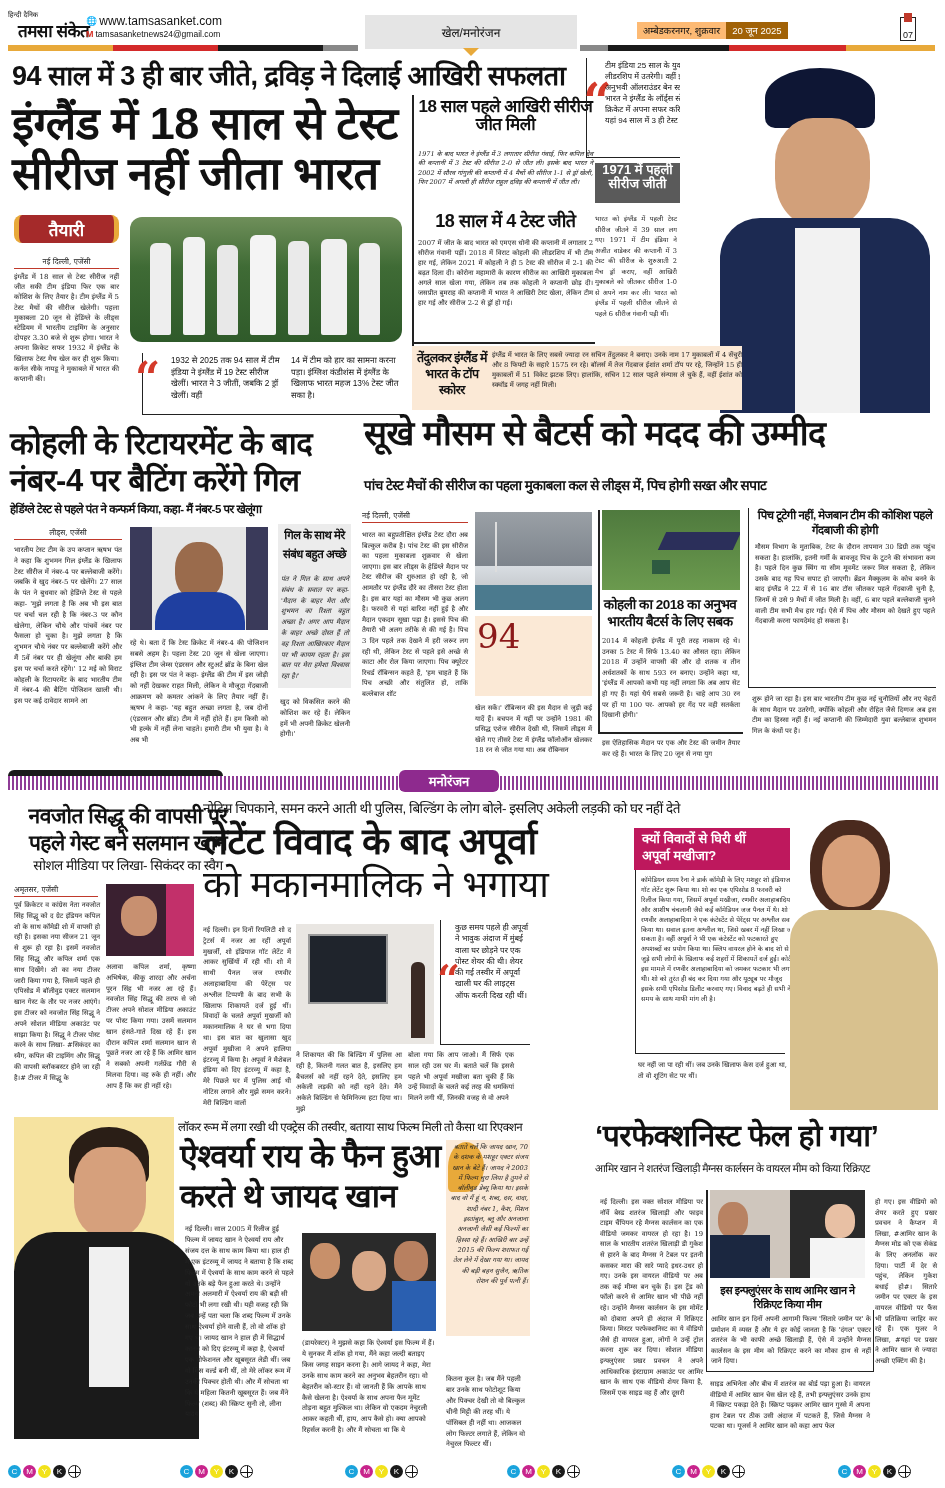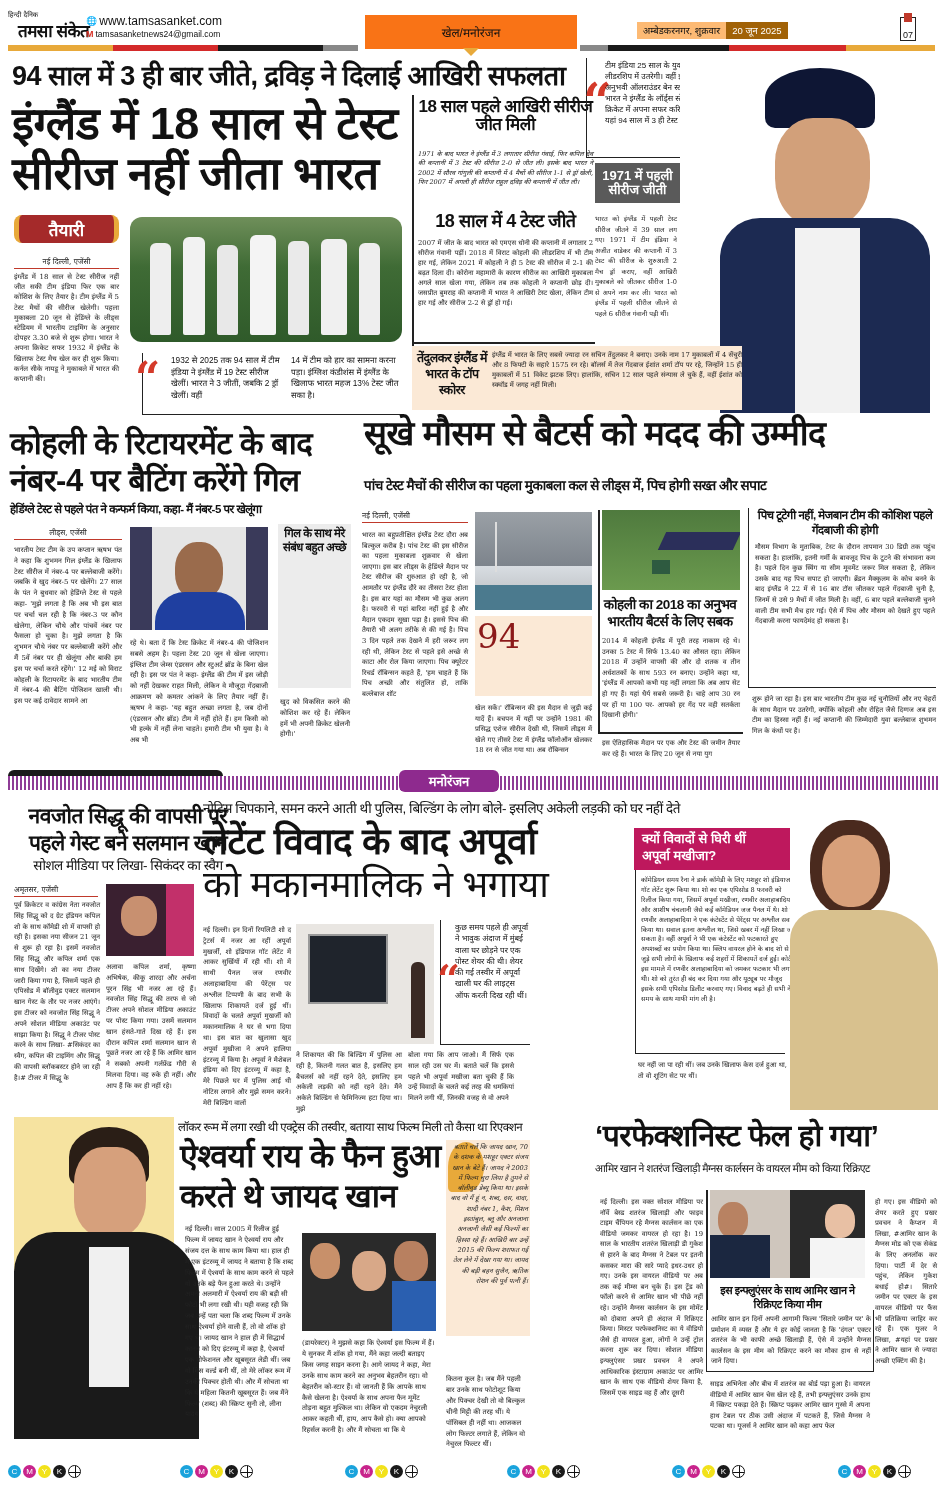--- a/index.html
+++ b/index.html
@@ -30,21 +30,21 @@
   <div style="display:flex;align-items:center;gap:2px">
     <span style="font-size:9px">🌐</span>
     <span style="font-size:12px;font-family:'Liberation Sans',sans-serif;font-weight:normal">www.tamsasanket.com</span>
   </div>
   <div style="display:flex;align-items:center;gap:2px;margin-top:1px">
     <span style="font-size:9px;color:#d93025;font-weight:bold;font-family:'Liberation Sans',sans-serif">M</span>
     <span style="font-size:8.5px;font-family:'Liberation Sans',sans-serif">tamsasanketnews24@gmail.com</span>
   </div>
 </div>
 <div class="stripe" style="left:8px;top:45px;width:350px;background:linear-gradient(90deg,#e8a93a 0 30%,#d42a2a 30% 60%,#1a1a1a 60% 90%,#888 90%)"></div>
-<div class="abs" style="left:365px;top:15px;width:212px;height:34px;background:#f97316;display:flex;align-items:center;justify-content:center">
+<div class="abs" style="left:365px;top:15px;width:212px;height:34px;background:#e5e5e5;display:flex;align-items:center;justify-content:center">
   <span style="font-size:12px;font-family:'Liberation Sans',sans-serif;color:#111">खेल/मनोरंजन</span>
 </div>
 <div class="abs" style="left:463px;top:48px;width:0;height:0;border-left:8px solid transparent;border-right:8px solid transparent;border-top:8px solid #e8a93a"></div>
 <div class="abs" style="left:637px;top:22px;height:17px;display:flex">
   <span style="background:#fdba74;font-size:9.5px;padding:2px 6px;font-family:'Liberation Sans',sans-serif">अम्बेडकरनगर, शुक्रवार</span>
   <span style="background:#a16207;color:#fff;font-size:9.5px;padding:2px 6px;font-family:'Liberation Sans',sans-serif">20 जून 2025</span>
 </div>
 <div class="abs" style="left:900px;top:17px;width:16px;height:24px;border:1.5px solid #222;background:#fff;display:flex;align-items:flex-end;justify-content:center">
   <span style="font-size:9px;font-family:'Liberation Sans',sans-serif">07</span>
 </div>
@@ -82,21 +82,21 @@
 <div class="abs hl" style="left:418px;top:98px;width:175px;font-size:17px;text-align:center">18 साल पहले आखिरी सीरीज जीत मिली</div>
 <div class="abs body-txt" style="left:418px;top:150px;width:175px;font-style:italic;font-size:6.5px;line-height:9.3px">1971 के बाद भारत ने इंग्लैंड में 3 लगातार सीरीज गंवाई, फिर कपिल देव की कप्तानी में 3 टेस्ट की सीरीज 2-0 से जीत ली। इसके बाद भारत ने 2002 में सौरव गांगुली की कप्तानी में 4 मैचों की सीरीज 1-1 से ड्रॉ खेली, फिर 2007 में अगली ही सीरीज राहुल द्रविड़ की कप्तानी में जीत ली।</div>
 <div class="abs hl" style="left:418px;top:212px;width:175px;font-size:18px;text-align:center">18 साल में 4 टेस्ट जीते</div>
 <div class="abs body-txt" style="left:418px;top:238px;width:175px;font-size:6.8px;line-height:10px">2007 में जीत के बाद भारत को एमएस धोनी की कप्तानी में लगातार 2 सीरीज गंवानी पड़ीं। 2018 में विराट कोहली की लीडरशिप में भी टीम हार गई, लेकिन 2021 में कोहली ने ही 5 टेस्ट की सीरीज में 2-1 की बढ़त दिला दी। कोरोना महामारी के कारण सीरीज का आखिरी मुकाबला अगले साल खेला गया, लेकिन तब तक कोहली ने कप्तानी छोड़ दी। जसप्रीत बुमराह की कप्तानी में भारत ने आखिरी टेस्ट खेला, लेकिन टीम हार गई और सीरीज 2-2 से ड्रॉ हो गई।</div>
 <div class="hline" style="left:412px;top:342px;width:183px"></div>
 
 <div class="abs" style="left:586px;top:58px;width:178px;height:100px;border-left:1.5px solid #222;border-bottom:1.5px solid #222">
   <div class="quote-mark" style="left:-4px;top:14px;font-size:50px">“</div>
   <div style="position:absolute;left:18px;top:2px;width:162px;font-size:8px;line-height:11px;font-family:'Liberation Sans',sans-serif">टीम इंडिया 25 साल के युवा कप्तान शुभमन गिल की लीडरशिप में उतरेगी। वहीं इंग्लैंड की कमान 34 साल के अनुभवी ऑलराउंडर बेन स्टोक्स संभाल रहे हैं। 1932 में भारत ने इंग्लैंड के लॉर्ड्स स्टेडियम से ही अंतरराष्ट्रीय क्रिकेट में अपना सफर करियर शुरू किया, लेकिन टीम यहां 94 साल में 3 ही टेस्ट सीरीज जीत सकी।</div>
 </div>
-<div class="abs" style="left:595px;top:163px;width:85px;height:40px;background:#5a5a5a;display:flex;align-items:center;justify-content:center">
+<div class="abs" style="left:595px;top:163px;width:85px;height:40px;background:#5a5a5a;display:flex;justify-content:center">
   <span style="color:#fff;font-size:13px;font-weight:bold;text-align:center;line-height:14px;font-family:'Liberation Sans',sans-serif">1971 में पहली सीरीज जीती</span>
 </div>
 <div class="abs body-txt" style="left:595px;top:214px;width:82px;font-size:6.6px;line-height:10.5px">भारत को इंग्लैंड में पहली टेस्ट सीरीज जीतने में 39 साल लग गए। 1971 में टीम इंडिया ने अजीत वाडेकर की कप्तानी में 3 टेस्ट की सीरीज के शुरुआती 2 मैच ड्रॉ कराए, वहीं आखिरी मुकाबले को जीतकर सीरीज 1-0 से अपने नाम कर ली। भारत को इंग्लैंड में पहली सीरीज जीतने से पहले 6 सीरीज गंवानी पड़ी थीं।</div>
 <div class="photo" style="left:680px;top:58px;width:255px;height:355px;background:linear-gradient(180deg,#fff 0%,#fff 100%)">
   <div style="position:absolute;left:85px;top:10px;width:110px;height:60px;background:#0e1634;border-radius:50% 50% 10px 10px"></div>
   <div style="position:absolute;left:95px;top:60px;width:95px;height:110px;background:#d2a07a;border-radius:40% 40% 45% 45%"></div>
   <div style="position:absolute;left:40px;top:160px;width:210px;height:195px;background:#1c2a52;border-radius:40px 40px 0 0"></div>
   <div style="position:absolute;left:115px;top:170px;width:65px;height:185px;background:#f2f2f2"></div>
 </div>
 
@@ -111,21 +111,22 @@
 <div class="abs dateline" style="left:14px;top:527px;width:108px">लीड्स, एजेंसी</div>
 <div class="abs body-txt" style="left:14px;top:545px;width:108px;font-size:6.9px;line-height:10.8px">भारतीय टेस्ट टीम के उप कप्तान ऋषभ पंत ने कहा कि शुभमन गिल इंग्लैंड के खिलाफ टेस्ट सीरीज में नंबर-4 पर बल्लेबाजी करेंगे। जबकि वे खुद नंबर-5 पर खेलेंगे। 27 साल के पंत ने बुधवार को हेडिंग्ले टेस्ट से पहले कहा- 'मुझे लगता है कि अब भी इस बात पर चर्चा चल रही है कि नंबर-3 पर कौन खेलेगा, लेकिन चौथे और पांचवें नंबर पर फैसला हो चुका है। मुझे लगता है कि शुभमन चौथे नंबर पर बल्लेबाजी करेंगे और मैं 5वें नंबर पर ही खेलूंगा और बाकी हम इस पर चर्चा करते रहेंगे।' 12 मई को विराट कोहली के रिटायरमेंट के बाद भारतीय टीम में नंबर-4 की बैटिंग पोजिशन खाली थी। इस पर कई दावेदार सामने आ</div>
 <div class="photo" style="left:130px;top:527px;width:138px;height:103px;background:#e5e5e5">
   <div style="position:absolute;left:45px;top:15px;width:48px;height:58px;background:#9a6b4c;border-radius:45%"></div>
   <div style="position:absolute;left:25px;top:65px;width:90px;height:40px;background:#1f3fa0;border-radius:30px 30px 0 0"></div>
   <div style="position:absolute;left:0;top:0;width:22px;height:103px;background:#3a3a5a"></div>
   <div style="position:absolute;left:116px;top:0;width:22px;height:103px;background:#3a3a5a"></div>
 </div>
 <div class="abs body-txt" style="left:130px;top:638px;width:138px;font-size:6.9px;line-height:10.8px">रहे थे। बता दें कि टेस्ट क्रिकेट में नंबर-4 की पोजिशन सबसे अहम है। पहला टेस्ट 20 जून से खेला जाएगा। इंग्लिश टीम जेम्स एंडरसन और स्टुअर्ट ब्रॉड के बिना खेल रही है। इस पर पंत ने कहा- इंग्लैंड की टीम में इस जोड़ी को नहीं देखकर राहत मिली, लेकिन वे मौजूदा गेंदबाजी आक्रमण को कमतर आंकने के लिए तैयार नहीं हैं। ऋषभ ने कहा- 'यह बहुत अच्छा लगता है, जब दोनों (एंडरसन और ब्रॉड) टीम में नहीं होते हैं। हम किसी को भी हल्के में नहीं लेना चाहते। हमारी टीम भी युवा है। वे अब भी</div>
 <div class="abs" style="left:278px;top:524px;width:73px;height:164px;background:#ececec">
-  <div class="hl" style="position:absolute;left:2px;top:2px;width:69px;font-size:11.5px;text-align:center;line-height:14px">गिल के साथ मेरे संबंध बहुत अच्छे</div>
+  <div class="hl" style="position:absolute;left:2px;top:2px;width:69px;font-size:11.5px;text-align:center;line-height:19px">गिल के साथ मेरे संबंध बहुत अच्छे</div>
+  <div class="body-txt" style="position:absolute;left:3px;top:50px;width:68px;font-style:italic;font-size:6.7px;line-height:10.8px">पंत ने गिल के साथ अपने संबंध के सवाल पर कहा- 'मैदान के बाहर मेरा और शुभमन का रिश्ता बहुत अच्छा है। अगर आप मैदान के बाहर अच्छे दोस्त हैं तो वह रिश्ता आखिरकार मैदान पर भी कायम रहता है। इस बात पर मेरा हमेशा विश्वास रहा है।'</div>
 </div>
 <div class="abs body-txt" style="left:280px;top:697px;width:70px;font-size:6.9px;line-height:10.8px">खुद को विकसित करने की कोशिश कर रहे हैं। लेकिन हमें भी अपनी क्रिकेट खेलनी होगी।'</div>
 
 <div class="abs hl" style="left:364px;top:416px;font-size:34px;width:580px">सूखे मौसम से बैटर्स को मदद की उम्मीद</div>
 <div class="abs hl" style="left:364px;top:479px;font-size:13.5px;width:580px;font-weight:bold">पांच टेस्ट मैचों की सीरीज का पहला मुकाबला कल से लीड्स में, पिच होगी सख्त और सपाट</div>
 <div class="abs dateline" style="left:362px;top:510px;width:106px;text-align:left">नई दिल्ली, एजेंसी</div>
 <div class="abs body-txt" style="left:362px;top:530px;width:106px;font-size:6.8px;line-height:10.6px">भारत का बहुप्रतीक्षित इंग्लैंड टेस्ट दौरा अब बिल्कुल करीब है। पांच टेस्ट की इस सीरीज का पहला मुकाबला शुक्रवार से खेला जाएगा। इस बार लीड्स के हेडिंग्ले मैदान पर टेस्ट सीरीज की शुरुआत हो रही है, जो आमतौर पर इंग्लैंड दौरे का तीसरा टेस्ट होता है। इस बार यहां का मौसम भी कुछ अलग है। फरवरी से यहां बारिश नहीं हुई है और मैदान एकदम सूखा पड़ा है। इससे पिच की तैयारी भी अलग तरीके से की गई है। पिच 3 दिन पहले तक देखने में हरी जरूर लग रही थी, लेकिन टेस्ट से पहले इसे अच्छे से काटा और रोल किया जाएगा। पिच क्यूरेटर रिचर्ड रॉबिन्सन कहते हैं, 'हम चाहते हैं कि पिच अच्छी और संतुलित हो, ताकि बल्लेबाज शॉट</div>
 <div class="photo" style="left:475px;top:512px;width:117px;height:98px;background:linear-gradient(180deg,#9aa0a6 0%,#7d848c 55%,#d8dde2 55%,#c8ccd0 75%,#4b7a8e 75%)">
   <div style="position:absolute;left:20px;top:10px;width:2px;height:50px;background:#ddd"></div>
 </div>

